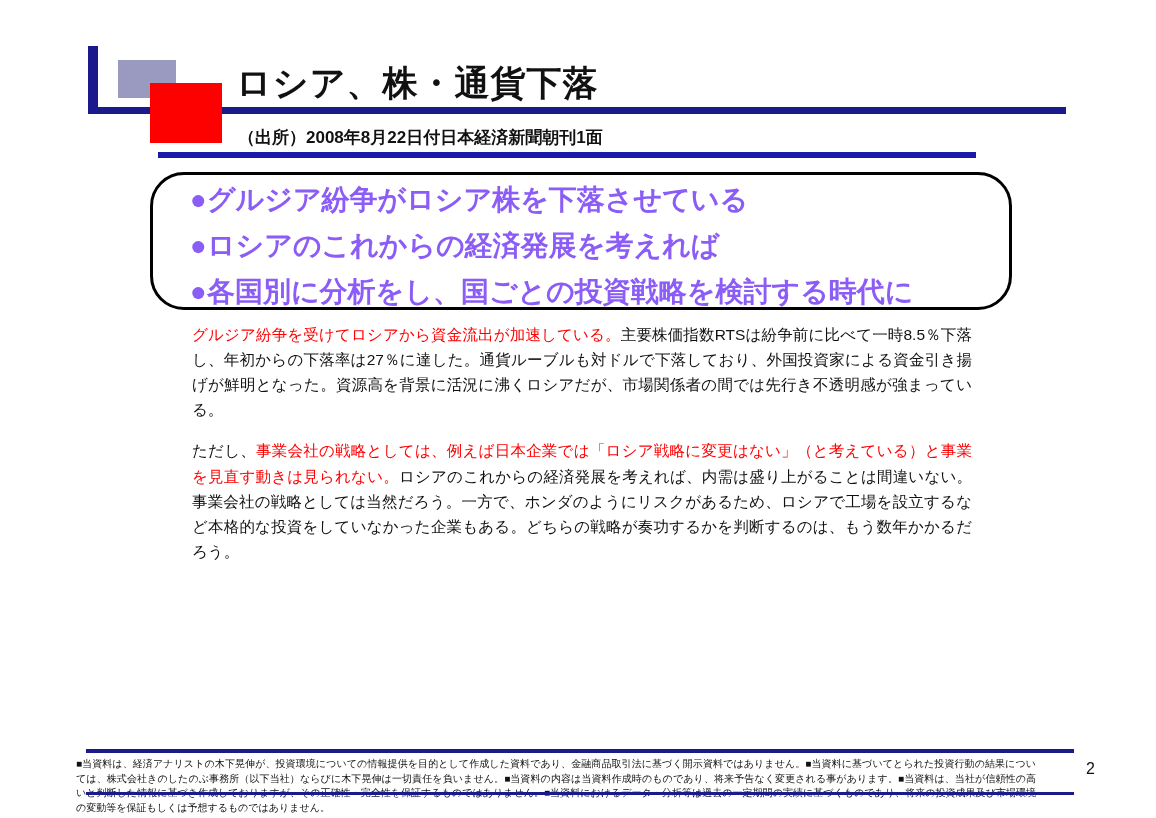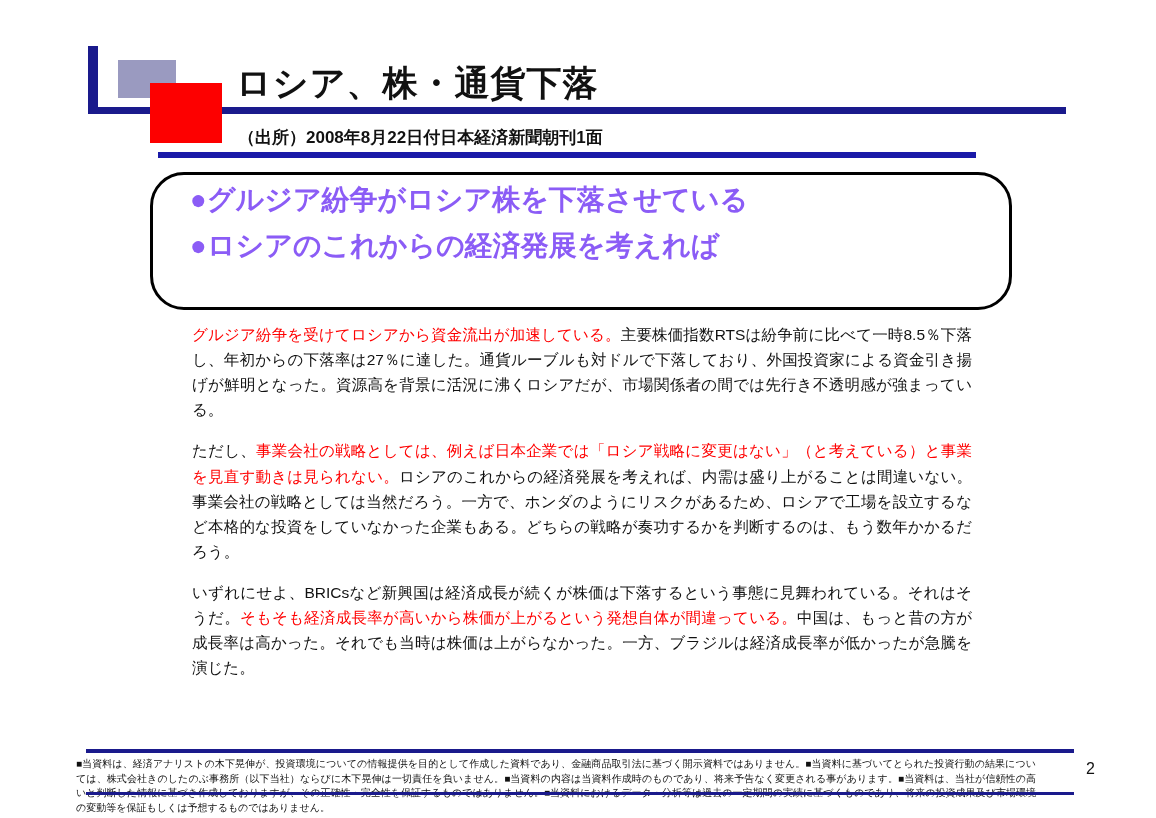--- a/index.html
+++ b/index.html
@@ -192,32 +192,30 @@
   <div class="hdr-source">（出所）2008年8月22日付日本経済新聞朝刊1面</div>
   <div class="hdr-blue-rule2"></div>
 
   <div class="body-panel"></div>
   <div class="body-panel-inner"></div>
 
   <div class="bullets-box"></div>
   <div class="bullets-inner">
     <div class="bullet-line">●グルジア紛争がロシア株を下落させている</div>
     <div class="bullet-line">●ロシアのこれからの経済発展を考えれば</div>
+    <div class="bullet-line">●各国別に分析をし、国ごとの投資戦略を検討する時代に</div>
   </div>
 
   <div class="body-text">
     <p class="para">
       <span class="red">グルジア紛争を受けてロシアから資金流出が加速している。</span><span>主要株価指数RTSは紛争前に比べて一時8.5％下落し、年初からの下落率は27％に達した。通貨ルーブルも対ドルで下落しており、外国投資家による資金引き揚げが鮮明となった。資源高を背景に活況に沸くロシアだが、市場関係者の間では先行き不透明感が強まっている。</span>
     </p>
     <p class="para">
       <span>ただし、</span><span class="red">事業会社の戦略としては、例えば日本企業では「ロシア戦略に変更はない」（と考えている）と事業を見直す動きは見られない。</span><span>ロシアのこれからの経済発展を考えれば、内需は盛り上がることは間違いない。事業会社の戦略としては当然だろう。一方で、ホンダのようにリスクがあるため、ロシアで工場を設立するなど本格的な投資をしていなかった企業もある。どちらの戦略が奏功するかを判断するのは、もう数年かかるだろう。</span>
     </p>
-    <p class="para">
-      <span>いずれにせよ、BRICsなど新興国は経済成長が続くが株価は下落するという事態に見舞われている。それはそうだ。</span><span class="red">そもそも経済成長率が高いから株価が上がるという発想自体が間違っている。</span><span>中国は、もっと昔の方が成長率は高かった。それでも当時は株価は上がらなかった。一方、ブラジルは経済成長率が低かったが急騰を演じた。</span>
-    </p>
   </div>
 
   <div class="footer-rule"></div>
   <div class="footer-text">■当資料は、経済アナリストの木下晃伸が、投資環境についての情報提供を目的として作成した資料であり、金融商品取引法に基づく開示資料ではありません。■当資料に基づいてとられた投資行動の結果については、株式会社きのしたのぶ事務所（以下当社）ならびに木下晃伸は一切責任を負いません。■当資料の内容は当資料作成時のものであり、将来予告なく変更される事があります。■当資料は、当社が信頼性の高いと判断した情報に基づき作成しておりますが、その正確性・完全性を保証するものではありません。■当資料におけるデータ・分析等は過去の一定期間の実績に基づくものであり、将来の投資成果及び市場環境の変動等を保証もしくは予想するものではありません。</div>
   <div class="page-num">2</div>
   <div class="footer-rule-bottom"></div>
 
 </div>
 
 </body></html>

